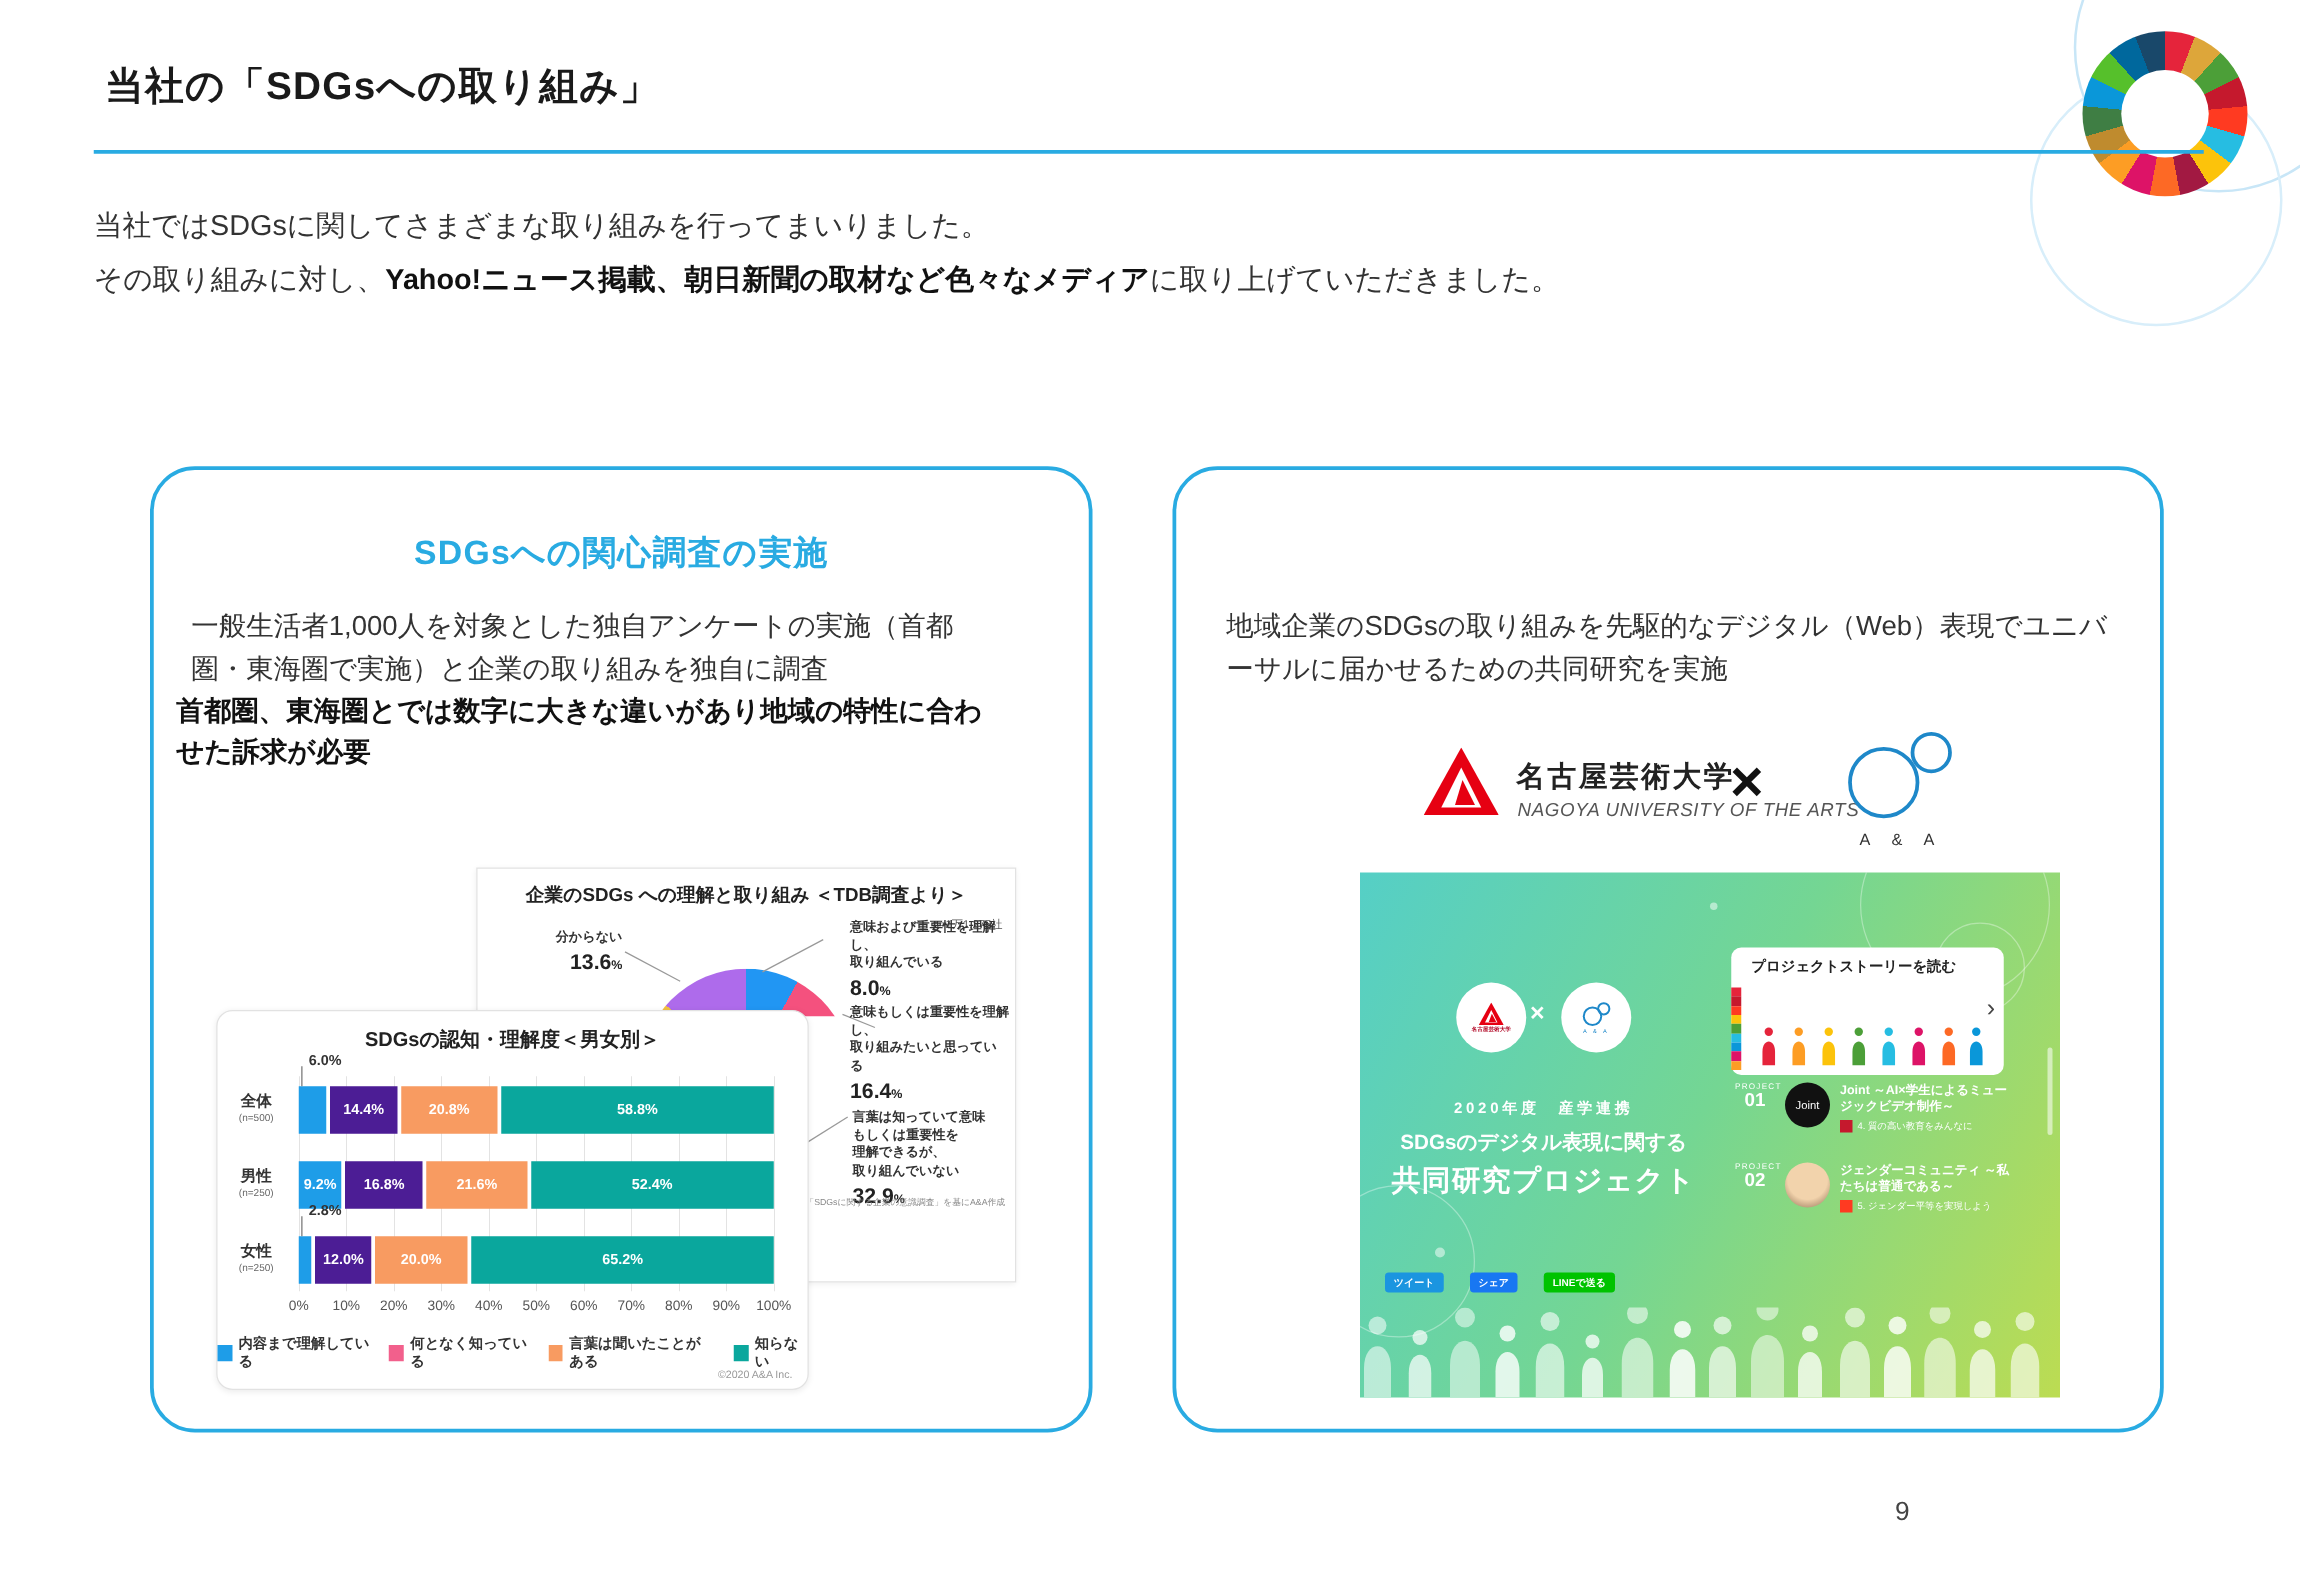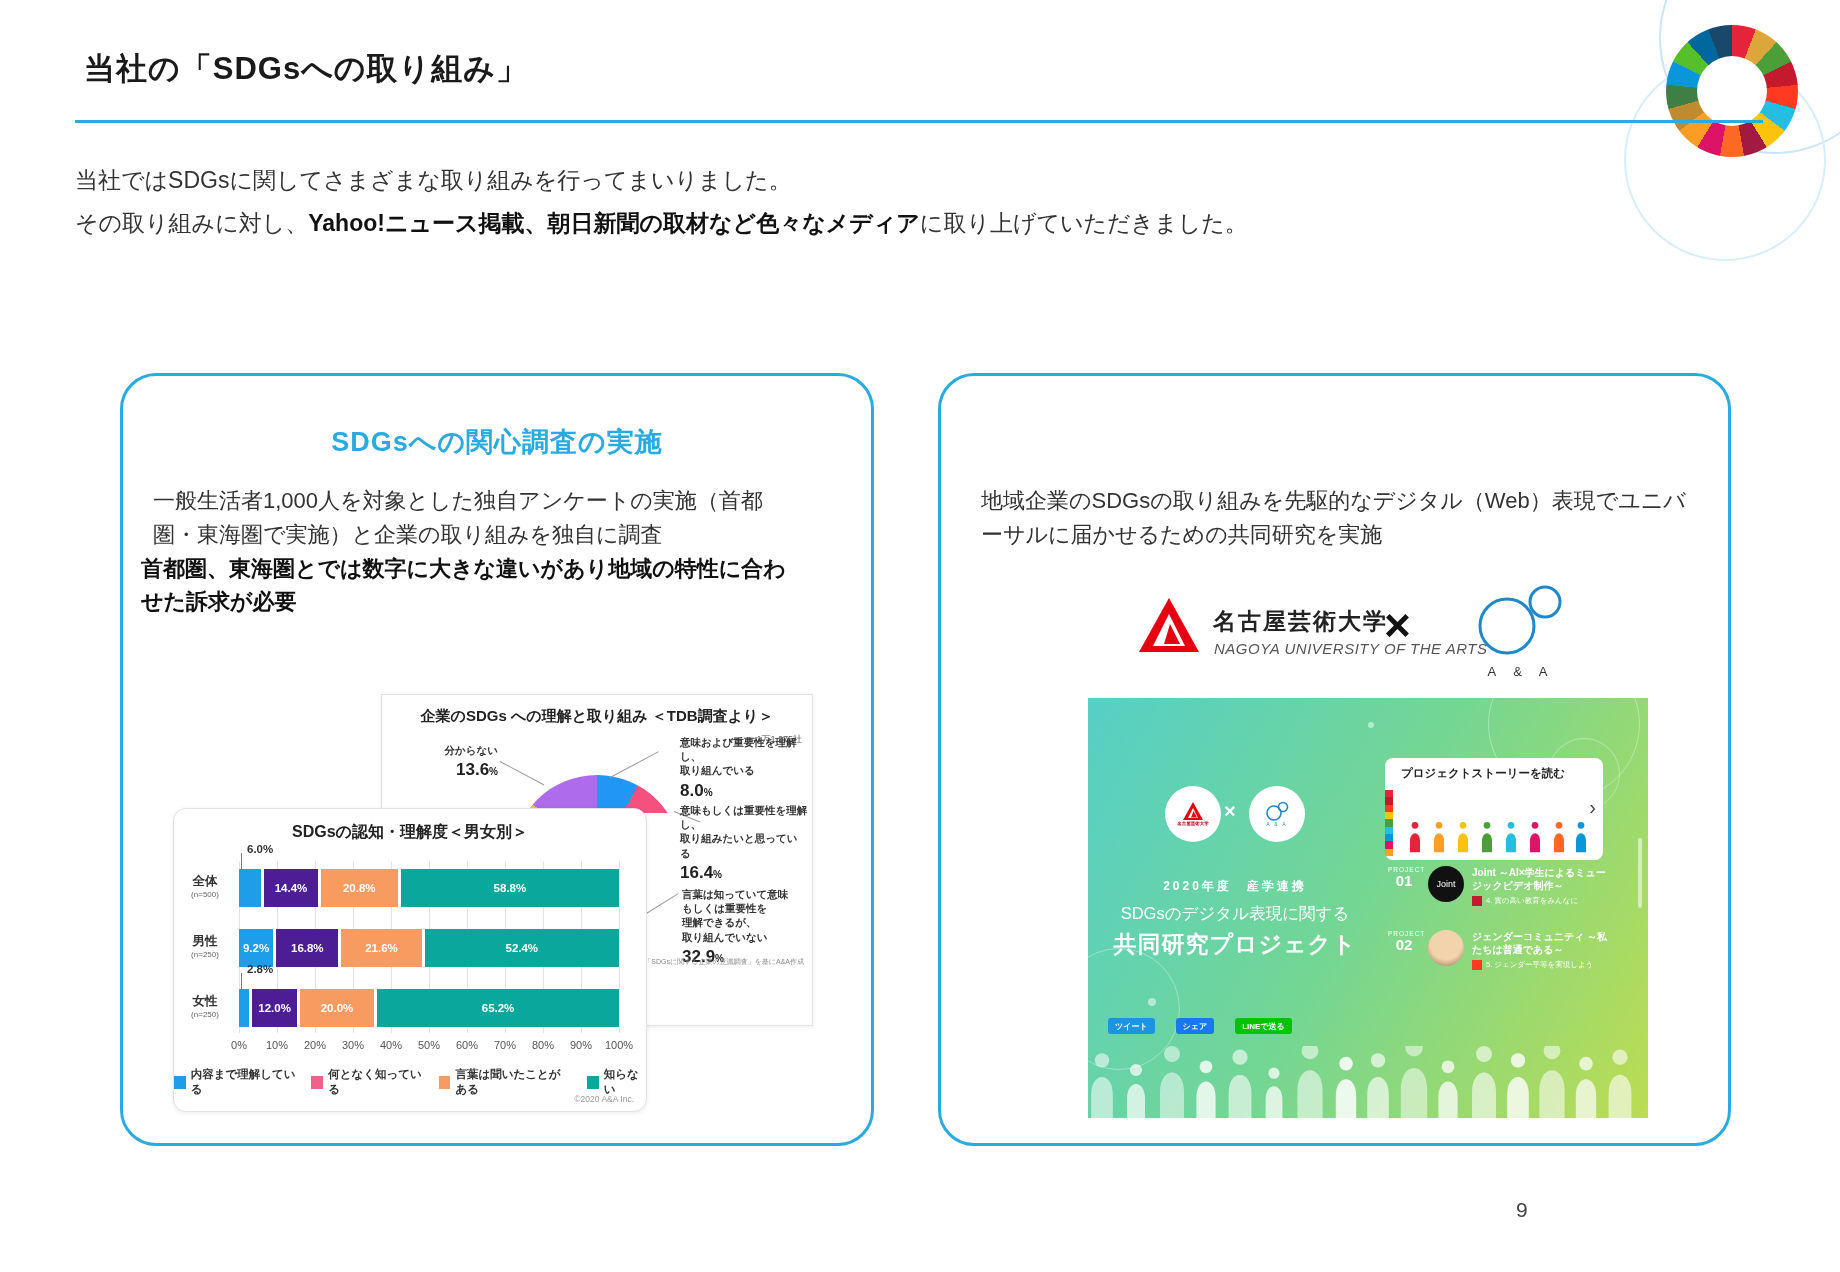--- a/index.html
+++ b/index.html
@@ -75,21 +75,21 @@
   .gcirc{position:absolute;border:1px solid rgba(255,255,255,.35);border-radius:50%;}
   .gdot{position:absolute;background:rgba(255,255,255,.5);border-radius:50%;}
   .wcircle{position:absolute;width:56px;height:56px;border-radius:50%;background:#fff;
     display:flex;flex-direction:column;align-items:center;justify-content:center;gap:1px;}
   .wcircle .mini-t{font-size:4.5px;color:#B00020;font-weight:bold;}
   .wcircle .mini-a{font-size:4.5px;color:#1E88C9;letter-spacing:2px;}
   .site-cross{position:absolute;left:136px;top:102px;color:#fff;font-size:20px;font-weight:bold;}
   .site-badge{position:absolute;left:0;width:294px;top:180px;text-align:center;color:#fff;
     font-size:12px;font-weight:bold;letter-spacing:3px;}
   .site-h1{position:absolute;left:0;width:294px;top:205px;text-align:center;color:#fff;
-    font-size:16.5px;font-weight:normal;}
+    font-size:16.5px;font-weight:bold;}
   .site-h2{position:absolute;left:0;width:294px;top:231px;text-align:center;color:#fff;
     font-size:23px;font-weight:bold;letter-spacing:1px;}
   .story{position:absolute;left:297px;top:60px;width:218px;height:102px;background:#fff;border-radius:8px;}
   .story-label{position:absolute;left:16px;top:8px;font-size:11.5px;font-weight:bold;color:#222;}
   .story-arrow{position:absolute;right:7px;top:38px;font-size:20px;color:#444;}
   .sdg-strip{position:absolute;left:0;top:32px;bottom:4px;width:8px;display:flex;flex-direction:column;}
   .sdg-strip div{flex:1;}
   .proj{position:absolute;left:300px;width:252px;display:flex;gap:8px;align-items:flex-start;}
   .proj-label{width:32px;text-align:center;color:#fff;}
   .proj-label .pl{font-size:6.5px;letter-spacing:1px;}

